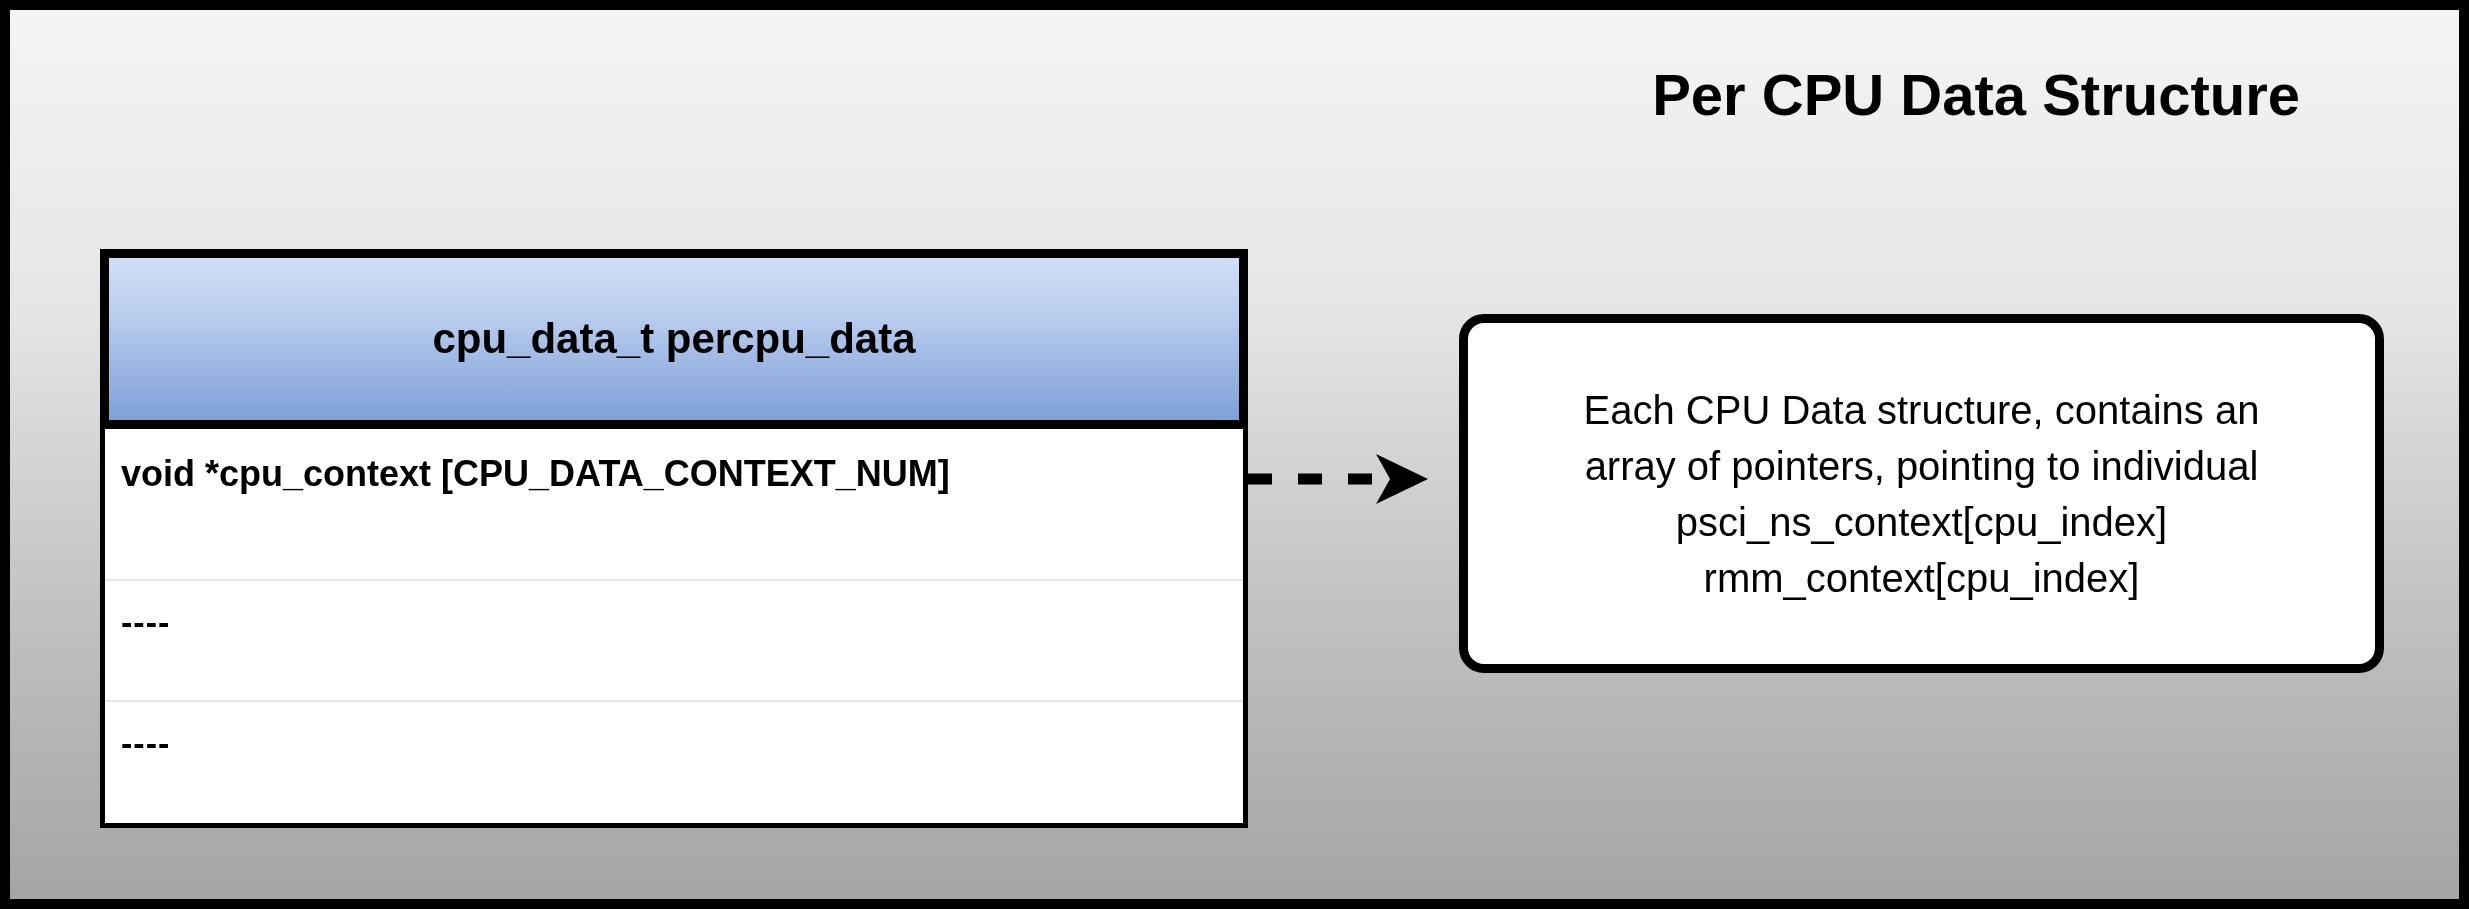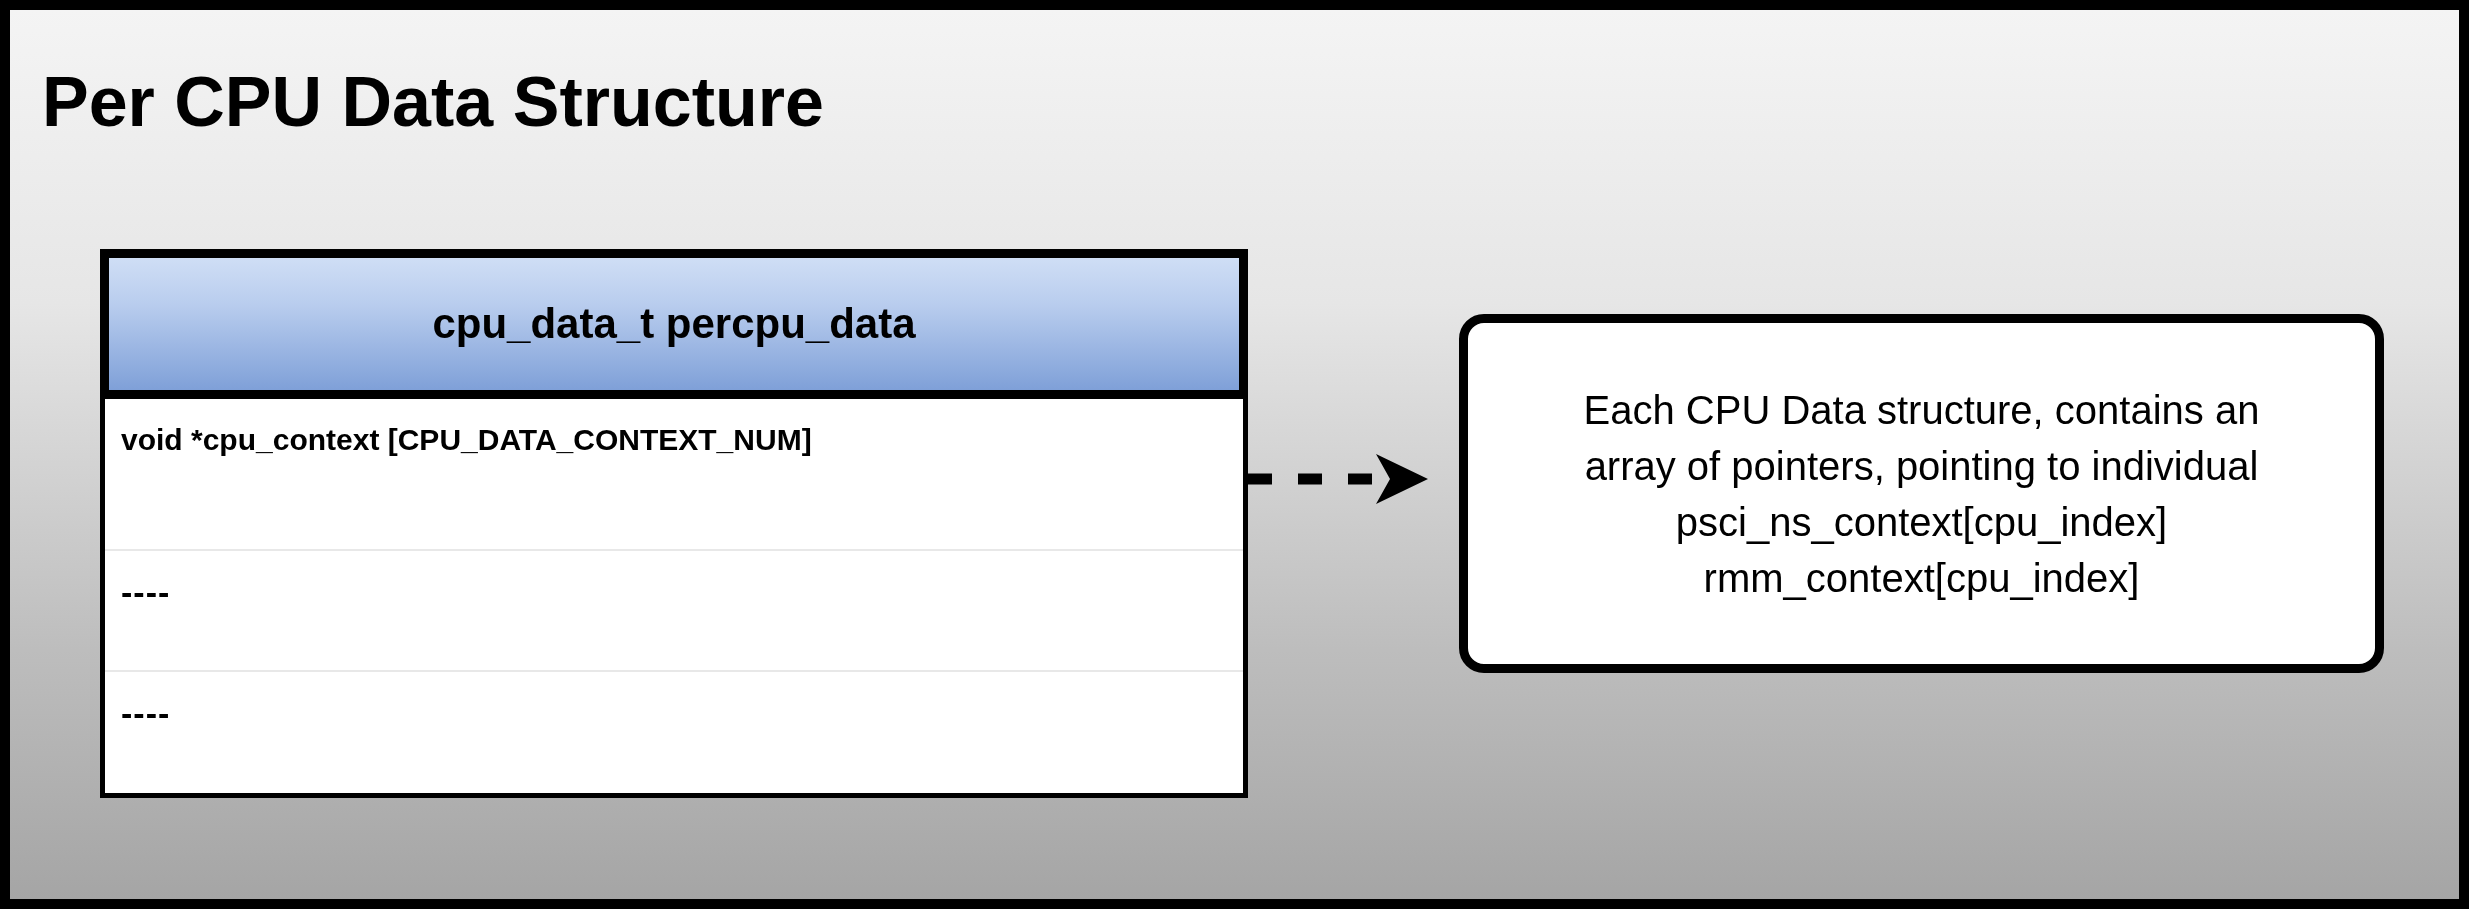--- a/index.html
+++ b/index.html
@@ -21,43 +21,43 @@
     border:10px solid var(--box-border);
     background:linear-gradient(180deg,
       var(--page-gradient-top) 0%,
       #e6e6e6 33%,
       #bdbdbd 72%,
       var(--page-gradient-bottom) 100%);
   }
 
   .diagram-title{
     position:absolute;left:0;top:52px;width:2290px;
-    text-align:left;font-size:70px;font-weight:bold;line-height:1.15;margin-left:32px;
+    text-align:right;font-size:58px;font-weight:bold;line-height:1.15;
   }
 
   
   .cpu-table{position:absolute;left:90px;top:239px;width:1148px;}
   .tbl-header{
-    width:1148px;height:150px;
+    width:1148px;height:180px;
     border:9px solid var(--box-border);
     background:linear-gradient(180deg,
       var(--header-gradient-top) 0%,
       var(--header-gradient-mid) 35%,
       var(--header-gradient-bottom) 100%);
     display:flex;flex-direction:column;align-items:center;justify-content:center;
     font-size:42px;font-weight:bold;line-height:60px;text-align:center;
   }
   .tbl-body{
     width:1148px;
     border:5px solid var(--box-border);border-top:none;
     background:#ffffff;
   }
   .tbl-row{position:relative;width:100%;}
   .tbl-row.divided{border-bottom:2px solid var(--row-divider);}
-  .row-main{height:152px;padding:24px 16px 0 16px;font-size:30px;font-weight:bold;white-space:nowrap;}
+  .row-main{height:152px;padding:24px 16px 0 16px;font-size:36px;font-weight:bold;white-space:nowrap;}
   .row-dash{height:121px;padding:22px 16px 0 16px;font-size:34px;font-weight:bold;letter-spacing:1px;}
 
   
   .connector{position:absolute;left:1238px;top:443px;width:185px;height:52px;}
 
   
   .note-box{
     position:absolute;left:1449px;top:304px;width:925px;height:359px;
     background:var(--note-background);
     border:9px solid var(--box-border);

